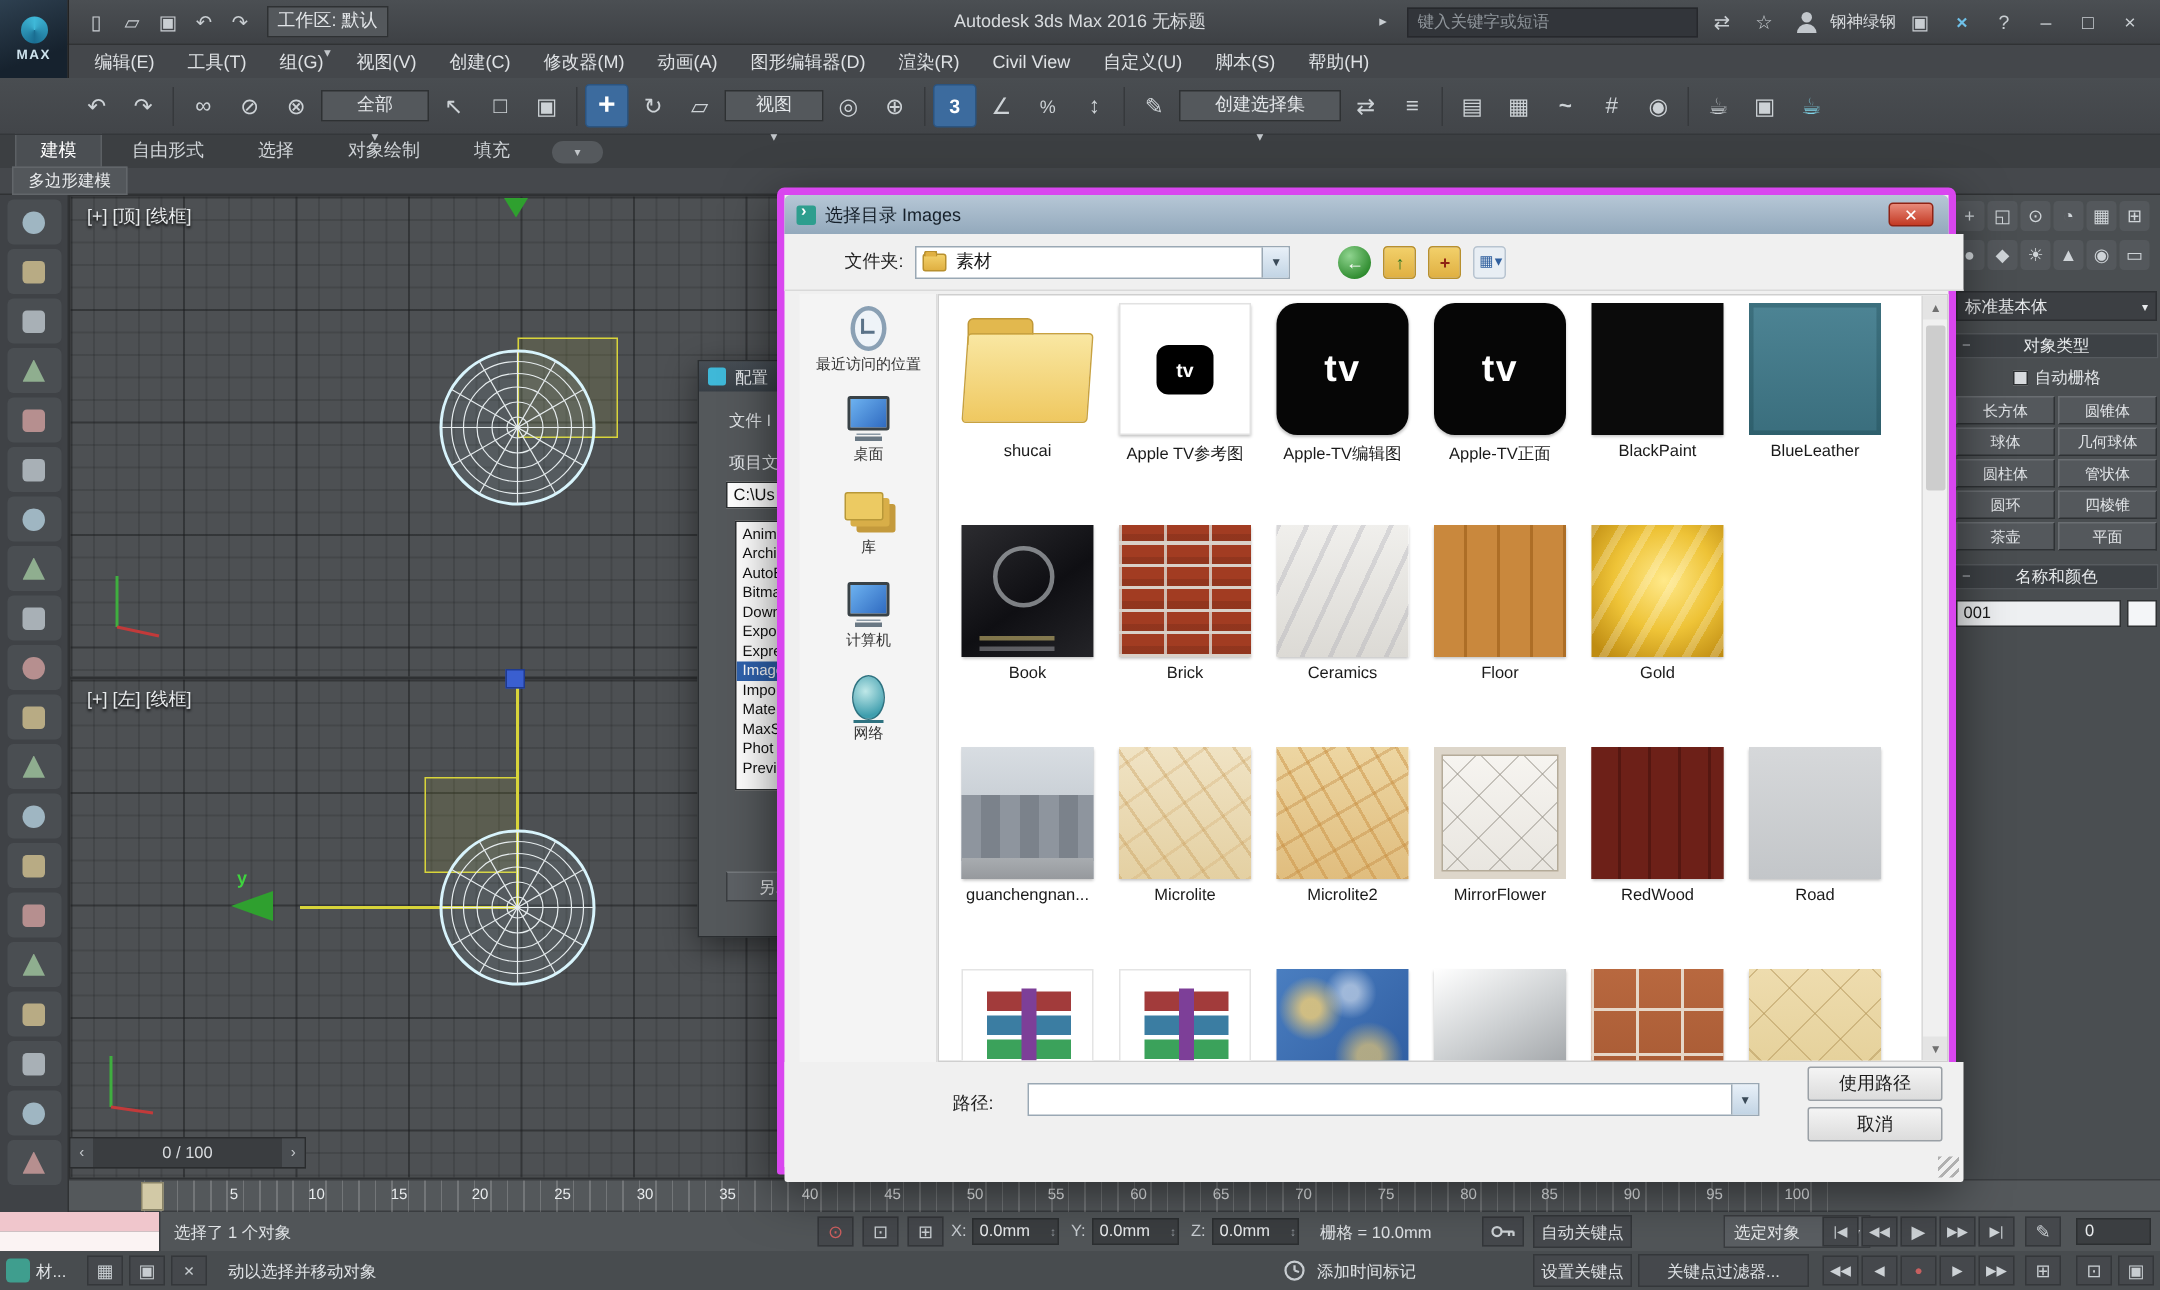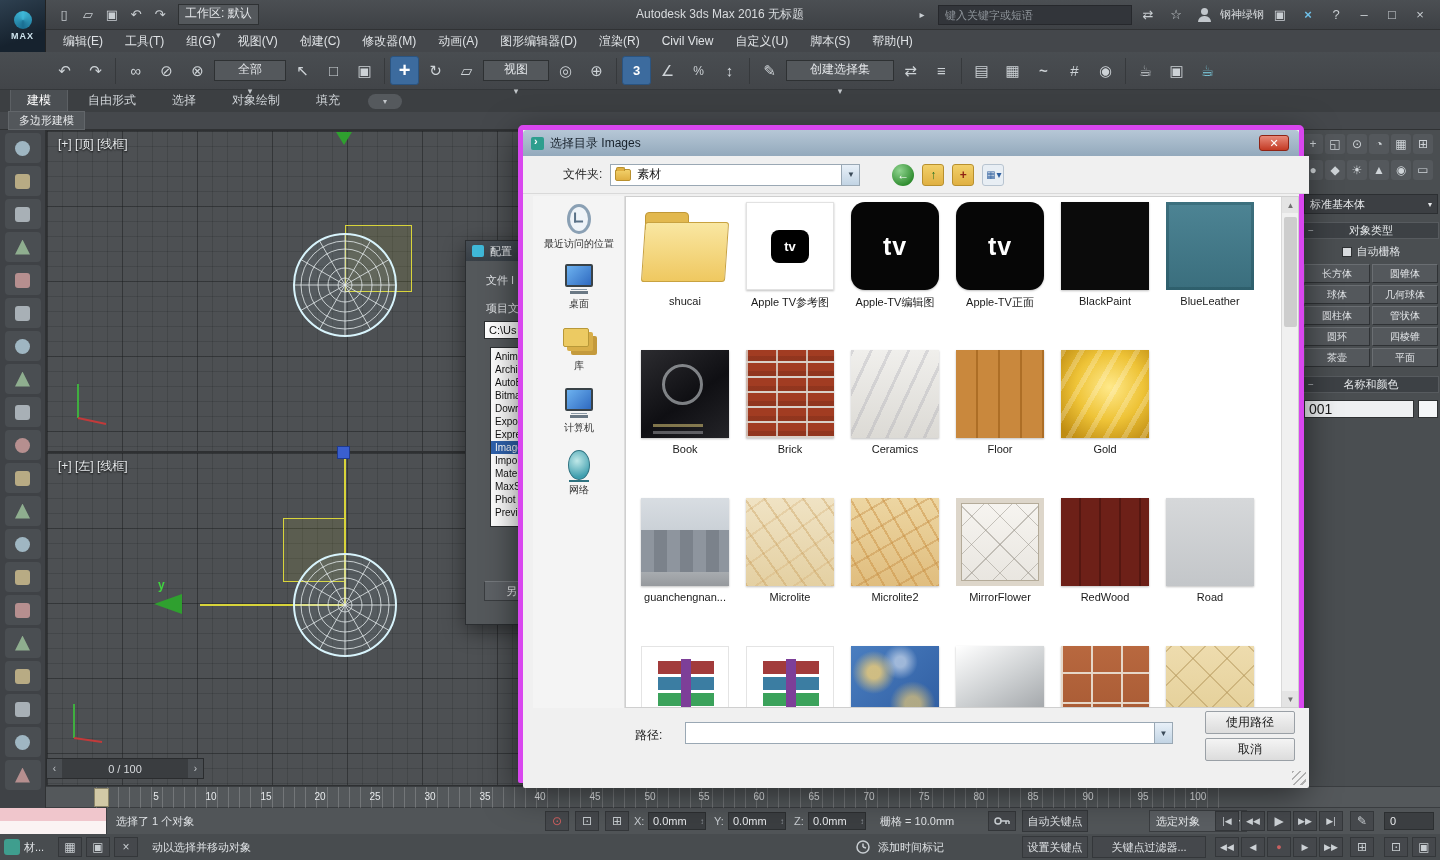--- a/index.html
+++ b/index.html
@@ -118,21 +118,21 @@
 .cpanel{position:absolute;left:1300px;top:130px;width:140px;height:656px;background:#4a4e51;border-left:1px solid #303234;z-index:2;}
 .ptabs{position:absolute;left:2px;display:flex;gap:2px;}
 .ptab{width:20px;height:20px;background:#54585c;border-radius:3px;display:flex;align-items:center;justify-content:center;color:#cfd4d8;font-size:12px;}
 .pdd{position:absolute;left:3px;top:64px;width:134px;height:20px;background:#3c3f43;border:1px solid #2c2f32;display:flex;align-items:center;justify-content:space-between;padding:0 5px;font-size:11px;color:#e8eaec;}
 .rollout{position:absolute;left:2px;width:136px;height:17px;background:#3d4145;border:1px solid #575b5f;display:flex;align-items:center;justify-content:center;font-size:11px;color:#e6e9eb;}
 .rollout::before{content:"−";position:absolute;left:4px;font-size:10px;color:#b8bcc0;}
 .agrid{position:absolute;left:0;width:140px;display:flex;align-items:center;justify-content:center;gap:5px;font-size:11px;color:#dfe2e5;}
 .agrid .cb{width:10px;height:10px;background:#d8dbde;border:1px solid #2e3133;}
 .prim-grid{position:absolute;left:3px;top:134px;width:134px;display:grid;grid-template-columns:1fr 1fr;gap:2px;}
 .pbtn{height:19px;background:#54585c;border:1px solid #2f3235;border-top-color:#6a6e72;border-left-color:#6a6e72;color:#e2e5e8;font-size:10px;display:flex;align-items:center;justify-content:center;white-space:nowrap;overflow:hidden;}
-.name-field{position:absolute;left:3px;top:270px;width:110px;height:18px;background:#eef0f2;border:1px solid #2e3133;color:#1a1a1a;font-size:14px;display:flex;align-items:center;padding:0 4px;}
+.name-field{position:absolute;left:3px;top:270px;width:110px;height:18px;background:#eef0f2;border:1px solid #2e3133;color:#1a1a1a;font-size:11px;display:flex;align-items:center;padding:0 4px;}
 .color-swatch{position:absolute;left:117px;top:270px;width:20px;height:18px;background:#f4f6f8;border:1px solid #2e3133;}
 
 
 .ruler{position:absolute;left:46px;top:786px;width:1394px;height:22px;background:#54585b;border-top:1px solid #3a3d40;border-bottom:1px solid #3a3d40;z-index:3;}
 .ruler .track{position:absolute;left:50px;top:0;width:1125px;height:22px;background-image:repeating-linear-gradient(90deg,rgba(255,255,255,.18) 0 1px,transparent 1px 11px);}
 .tick{position:absolute;top:4px;transform:translateX(-50%);font-size:10px;color:#e8ebed;}
 .slider-handle{position:absolute;left:48px;top:1px;width:15px;height:19px;background:#d2c9a6;border:1px solid #8a8468;z-index:2;}
 
 
 .sbar1{position:absolute;left:0;top:808px;width:1440px;height:26px;background:#515558;z-index:3;}

